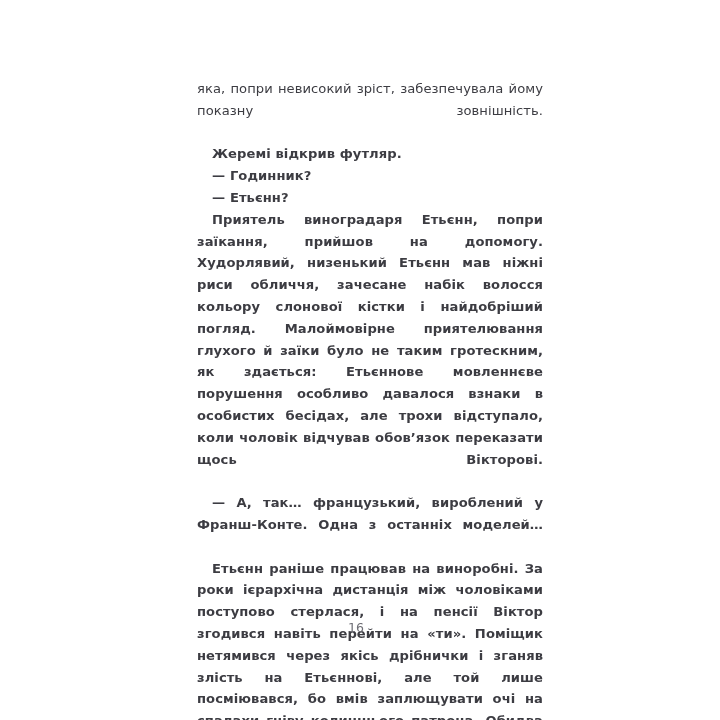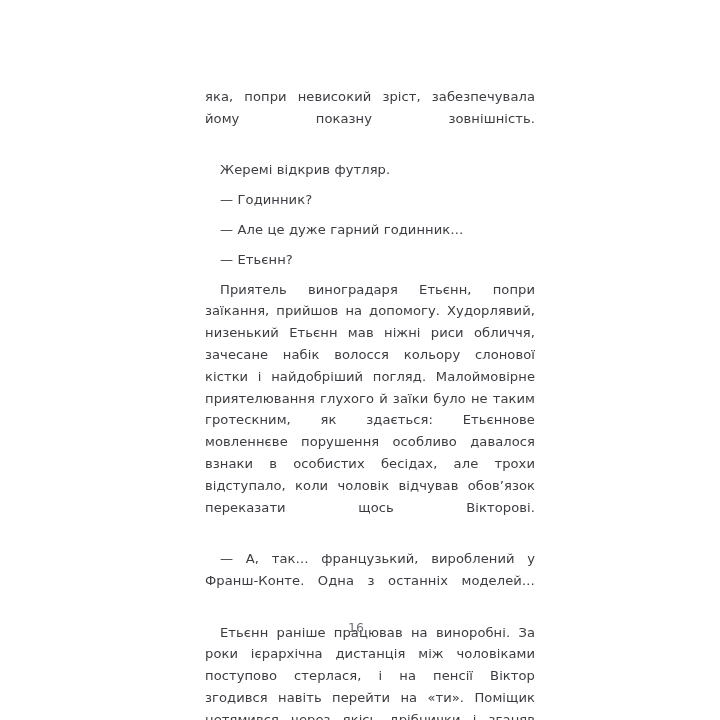--- a/index.html
+++ b/index.html
@@ -22,34 +22,35 @@
   }
 
   #text-block {
     position: absolute;
     left: 197px;
     top: 78px;
     width: 346px;
   }
 
   .para {
-    margin: 8px;
+    margin: 0;
     text-align: justify;
     text-justify: inter-word;
     font-size: 13.1px;
     line-height: 21.8px;
     color: #3c3c42;
     letter-spacing: 0.005em;
     word-spacing: 0.01em;
     hyphens: manual;
     -webkit-hyphens: manual;
   }
 
   .para.indent {
     text-indent: 15px;
+    font-weight: bold;
   }
 
   
   .para::after {
     content: "";
     display: inline-block;
     width: 100%;
   }
   .para.noafter::after { content: none; display: none; }
 
@@ -66,21 +67,20 @@
 </style>
 </head>
 <body>
 
 <div id="page">
 
   <div id="text-block">
     <p class="para">яка, попри невисокий зріст, забезпечувала йому показ­ну зовнішність.</p>
     <p class="para indent noafter">Жеремі відкрив футляр.</p>
     <p class="para indent noafter">— Годинник?</p>
-    <p class="para indent noafter">— Але це дуже гарний годинник…</p>
     <p class="para indent noafter">— Етьєнн?</p>
     <p class="para indent">Приятель виноградаря Етьєнн, попри заїкання, при­йшов на допомогу. Худорлявий, низенький Етьєнн мав ніжні риси обличчя, зачесане набік волосся кольору слонової кістки і найдобріший погляд. Малоймовірне приятелювання глухого й заїки було не таким гротеск­ним, як здається: Етьєннове мовленнєве порушення особ­ливо давалося взнаки в особистих бесідах, але трохи відступало, коли чоловік відчував обовʼязок переказа­ти щось Вікторові.</p>
     <p class="para indent">— А, так… французький, вироблений у Франш-Кон­те. Одна з останніх моделей…</p>
     <p class="para indent">Етьєнн раніше працював на виноробні. За роки ієрар­хічна дистанція між чоловіками поступово стерлася, і на пенсії Віктор згодився навіть перейти на «ти». Поміщик нетямився через якісь дрібнички і зганяв злість на Етьєн­нові, але той лише посміювався, бо вмів заплющувати очі на спалахи гніву колишнього патрона. Обидва вже передали естафету наступному поколінню: старша дочка Поміщика обʼєднала зусилля з Етьєнновим сином. У часи</p>
   </div>
 
   <div id="page-number">16</div>
 
 </div>
 

